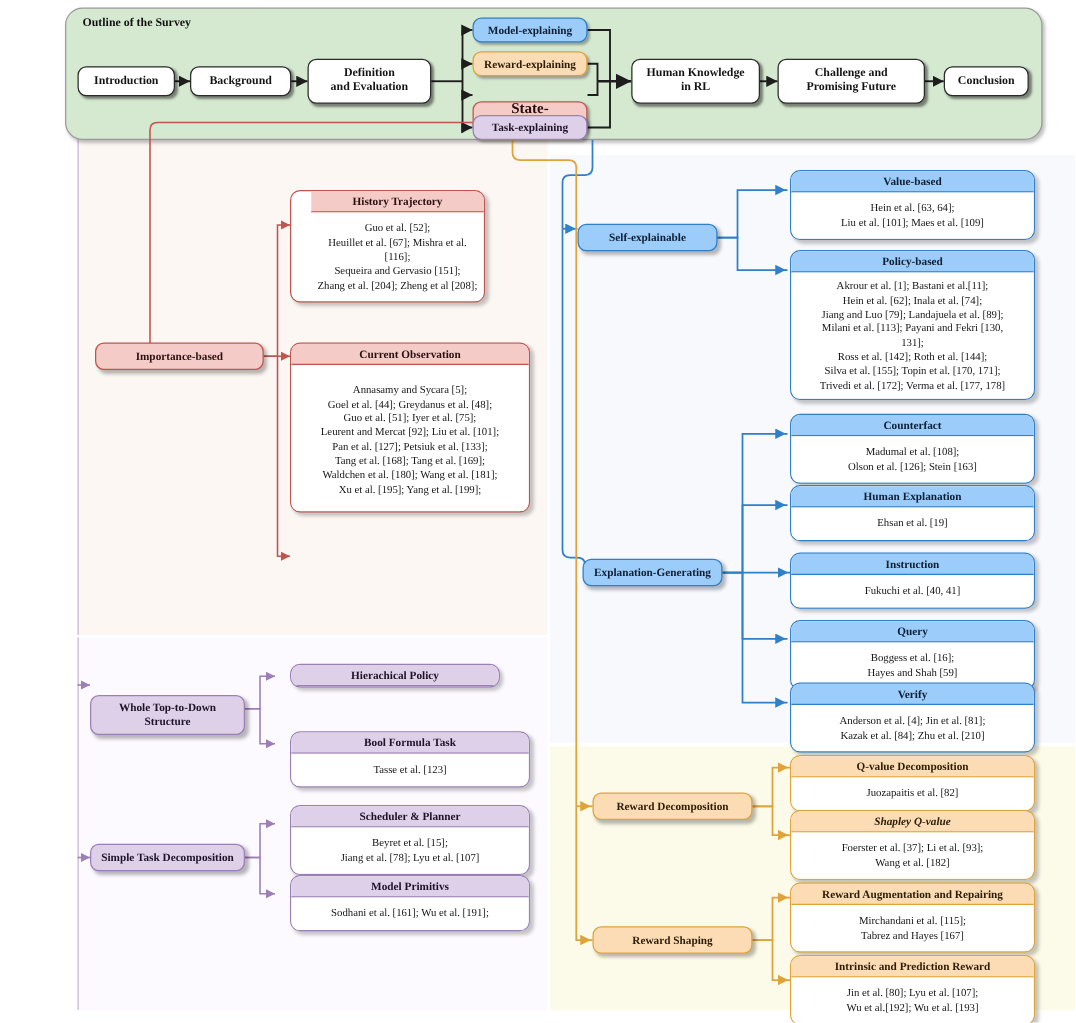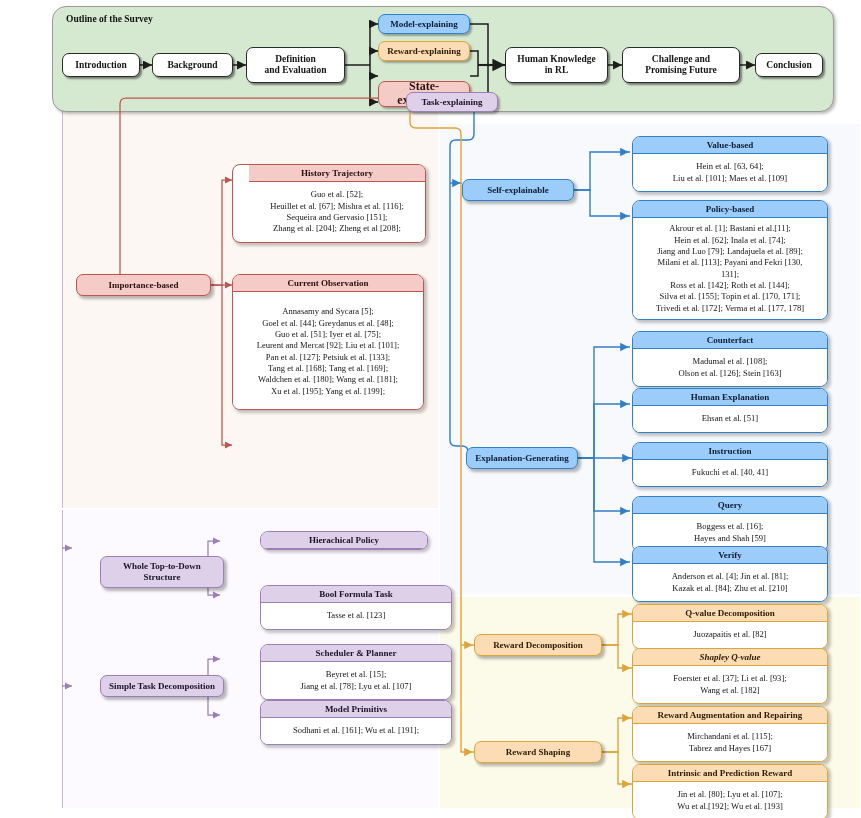--- a/index.html
+++ b/index.html
@@ -76,21 +76,21 @@
 
   
   .t-blue   { border-color:#2f7fc9; }
   .t-blue   .hd { background:#9ccdfa; border-bottom-color:#2f7fc9; color:#0d1d33; }
   .t-blue.pill, .node.t-blue { background:#9ccdfa; color:#0d1d33; }
 
   .t-red    { border-color:#c0544f; }
   .t-red    .hd { background:#f4cbc7; border-bottom-color:#c0544f; color:#2a1110; }
   .t-red.pill, .node.t-red { background:#f4cbc7; color:#2a1110; }
 
-  .t-purple { border-color:#9b7fb5;margin-left:28px; }
+  .t-purple { border-color:#9b7fb5; }
   .t-purple .hd { background:#ded0e8; border-bottom-color:#9b7fb5; color:#1d1226; }
   .t-purple.pill, .node.t-purple { background:#ded0e8; color:#1d1226; }
 
   .t-orange { border-color:#e0a33a; }
   .t-orange .hd { background:#fcdcb4; border-bottom-color:#e0a33a; color:#2b1c05; }
   .t-orange.pill, .node.t-orange { background:#fcdcb4; color:#2b1c05; }
 
   .panel-title {
     position:absolute; left:66px; top:14px; z-index:11;
     font-weight:bold; font-size:9.5px; color:#111;
@@ -204,21 +204,21 @@
 
   <div class="node white" style="left:755px; top:53px; width:68px; height:24px; font-size:9.5px;">Conclusion</div>
 
   <div class="node tag t-blue" style="left:378px; top:14px; width:92px; height:20px; font-size:9px;">Model-explaining</div>
   <div class="node tag t-orange" style="left:378px; top:41px; width:92px; height:20px; font-size:9px;">Reward-explaining</div>
   <div class="node tag t-red" style="left:378px; top:66px; width:92px; height:26px; font-size:12px;margin-top:15px;">State-explaining</div>
   <div class="node tag t-purple" style="left:378px; top:92px; width:92px; height:20px; font-size:9px;">Task-explaining</div>
 
   <div class="pill t-red" style="left:76px; top:274px; width:135px; height:22px; font-size:9px;">Importance-based</div>
 
-  <div class="card t-red" style="left:232px; top:164px; width:194px;padding-left:16px;">
+  <div class="card t-red" style="left:232px; top:152px; width:156px;padding-left:16px;">
     <div class="hd" style="font-size:9px;">History Trajectory</div>
     <div class="bd" style="font-size:8.6px;">Guo et al. [52];
 Heuillet et al. [67]; Mishra et al. [116];
 Sequeira and Gervasio [151];
 Zhang et al. [204]; Zheng et al [208];</div>
   </div>
 
   <div class="card t-red" style="left:232px; top:274px; width:192px;">
     <div class="hd" style="font-size:9px;">Current Observation</div>
     <div class="bd" style="font-size:8.6px; padding-top:14px; padding-bottom:12px;">Annasamy and Sycara [5];
@@ -280,21 +280,21 @@
   </div>
 
   <div class="card t-blue" style="left:632px; top:331px; width:196px;">
     <div class="hd" style="font-size:9px;">Counterfact</div>
     <div class="bd" style="font-size:8.6px;">Madumal et al. [108];
 Olson et al. [126]; Stein [163]</div>
   </div>
 
   <div class="card t-blue" style="left:632px; top:388px; width:196px;">
     <div class="hd" style="font-size:9px;">Human Explanation</div>
-    <div class="bd" style="font-size:8.6px;">Ehsan et al. [51]</div>
+    <div class="bd" style="font-size:8.6px;">Ehsan et al. [19]</div>
   </div>
 
   <div class="card t-blue" style="left:632px; top:442px; width:196px;">
     <div class="hd" style="font-size:9px;">Instruction</div>
     <div class="bd" style="font-size:8.6px;">Fukuchi et al. [40, 41]</div>
   </div>
 
   <div class="card t-blue" style="left:632px; top:496px; width:196px;">
     <div class="hd" style="font-size:9px;">Query</div>
     <div class="bd" style="font-size:8.6px;">Boggess et al. [16];

